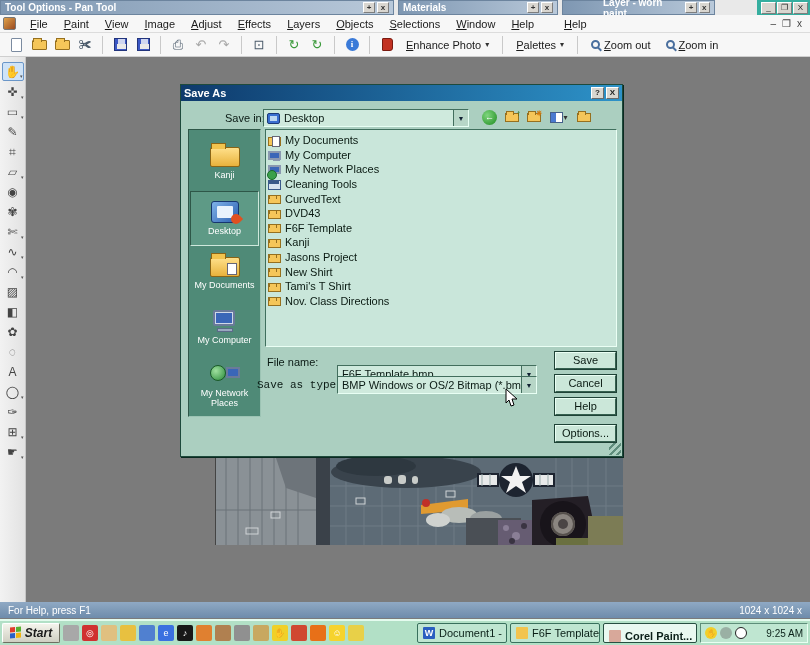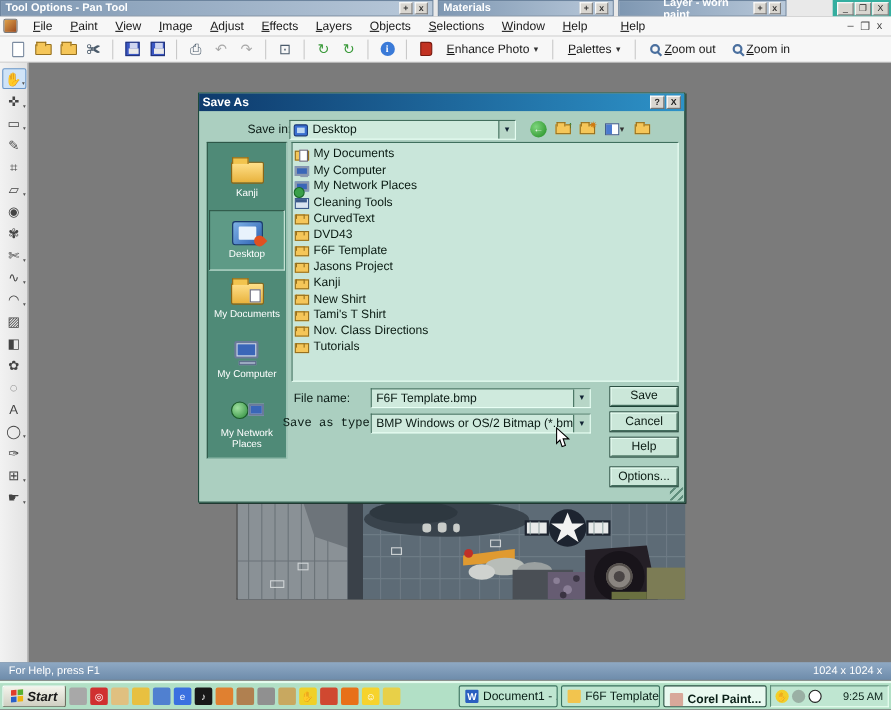--- a/index.html
+++ b/index.html
@@ -570,46 +570,42 @@
     <div class="fitem">
         <span class="fi fi-folder"></span>
         <span>DVD43</span>
       </div>
     <div class="fitem">
         <span class="fi fi-folder"></span>
         <span>F6F Template</span>
       </div>
     <div class="fitem">
         <span class="fi fi-folder"></span>
+        <span>Kanji</span>
+      </div>
+    <div class="fitem">
+        <span class="fi fi-folder"></span>
         <span>Jasons Project</span>
       </div>
     <div class="fitem">
         <span class="fi fi-folder"></span>
-        <span>Kanji</span>
-      </div>
-    <div class="fitem">
-        <span class="fi fi-folder"></span>
         <span>New Shirt</span>
       </div>
     <div class="fitem">
         <span class="fi fi-folder"></span>
         <span>Tami's T Shirt</span>
       </div>
     <div class="fitem">
         <span class="fi fi-folder"></span>
         <span>Nov. Class Directions</span>
       </div>
-    <div class="fitem">
-        <span class="fi fi-folder"></span>
-        <span>Tutorials</span>
-      </div>
   </div>
 
   <span class="lbl" style="left:86px;top:271px;">File name:</span>
-  <div class="combo" style="left:156px;top:268px;width:200px;">
+  <div class="combo" style="left:156px;top:280px;width:200px;">
     <span class="ctext">F6F Template.bmp</span>
     <span class="drop">▼</span>
   </div>
   <span class="lbl" style="left:76px;top:294px;font-family:Liberation Mono, monospace;">Save as type:</span>
   <div class="combo" style="left:156px;top:291px;width:200px;">
     <span class="ctext">BMP Windows or OS/2 Bitmap (*.bmp)</span>
     <span class="drop">▼</span>
   </div>
 
   <span class="dlg-btn" style="left:374px;top:267px;">Save</span>

